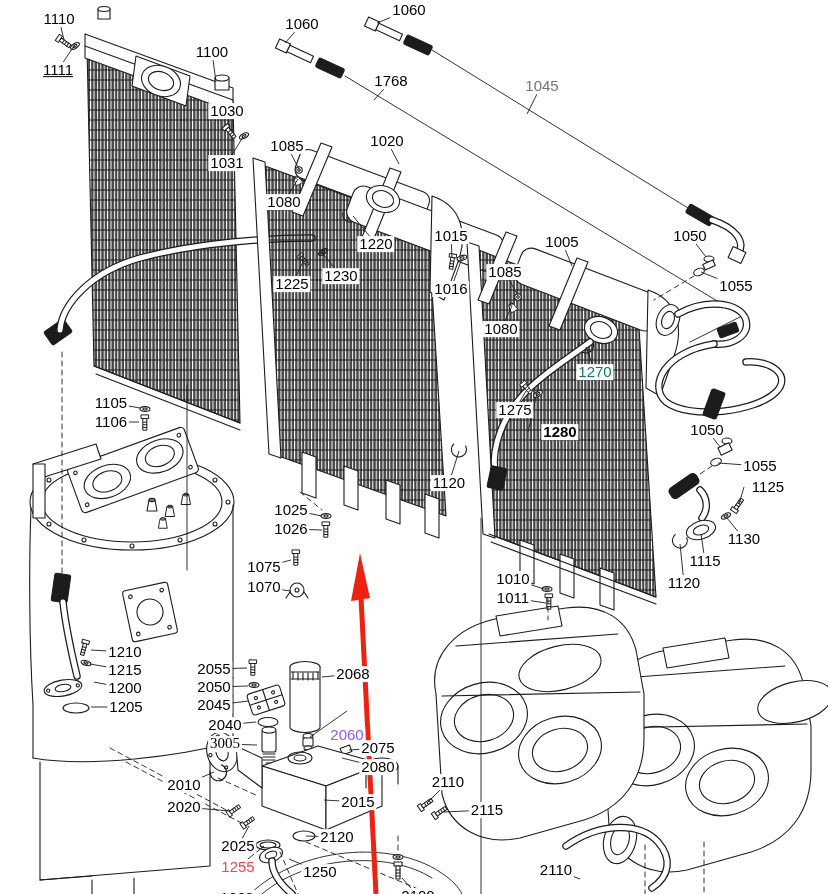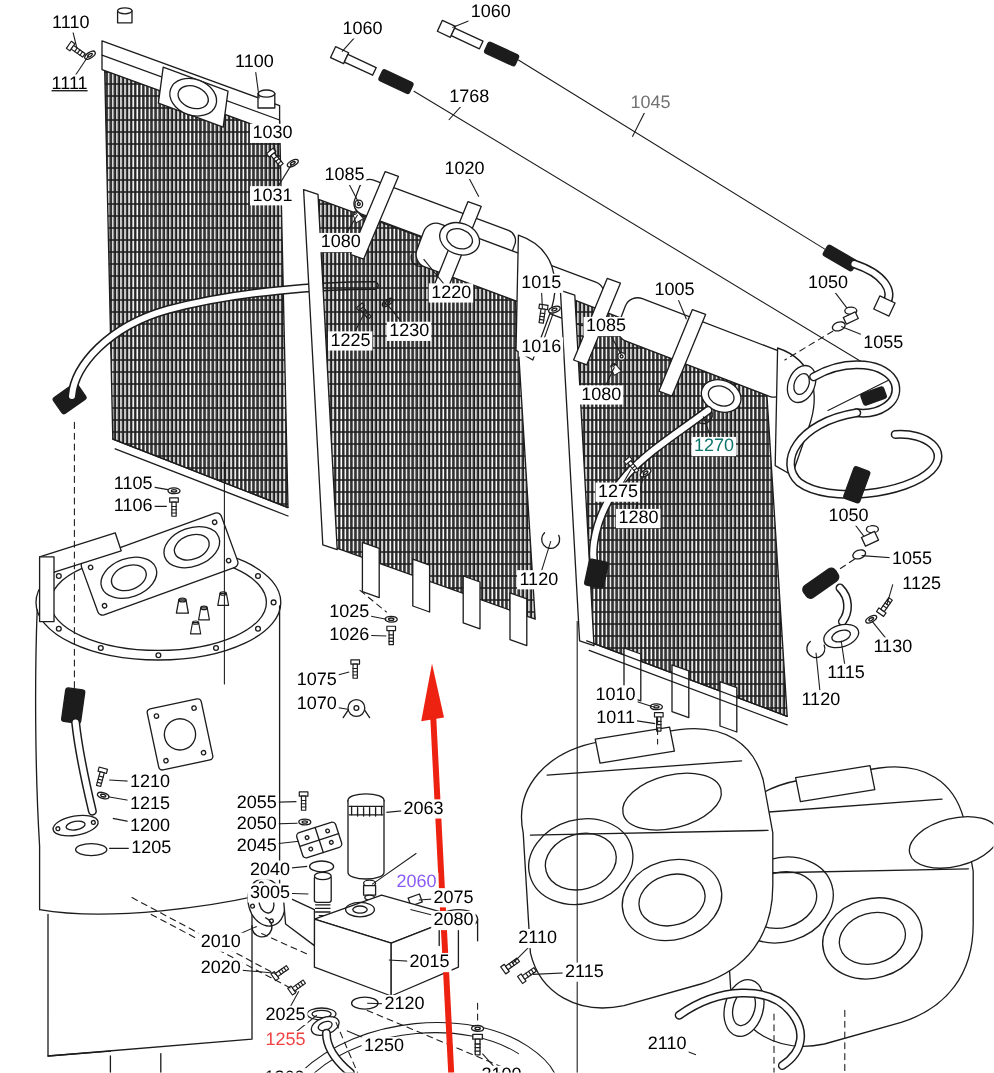--- a/index.html
+++ b/index.html
@@ -489,21 +489,21 @@
       <div class="part-label" style="left: 292px; top: 284px; color: rgb(0, 0, 0);">1225</div>
       <div class="part-label" style="left: 451px; top: 236px; color: rgb(0, 0, 0); text-align: right;">1015</div>
       <div class="part-label" style="left: 451px; top: 289px; color: rgb(0, 0, 0);">1016</div>
       <div class="part-label" style="left: 562px; top: 242px; color: rgb(0, 0, 0);">1005</div>
       <div class="part-label" style="left: 690px; top: 236px; color: rgb(0, 0, 0);">1050</div>
       <div class="part-label" style="left: 736px; top: 286px; color: rgb(0, 0, 0);">1055</div>
       <div class="part-label" style="left: 505px; top: 272px; color: rgb(0, 0, 0);">1085</div>
       <div class="part-label" style="left: 501px; top: 329px; color: rgb(0, 0, 0);">1080</div>
       <div class="part-label" style="left: 595px; top: 372px; color: #0f766e;">1270</div>
       <div class="part-label" style="left: 515px; top: 410px; color: rgb(0, 0, 0);">1275</div>
-      <div class="part-label" style="left: 532px; top: 432px; color: rgb(0, 0, 0);">1280</div>
+      <div class="part-label" style="left: 560px; top: 432px; color: rgb(0, 0, 0); font-weight: bold;">1280</div>
       <div class="part-label" style="left: 707px; top: 430px; color: rgb(0, 0, 0);">1050</div>
       <div class="part-label" style="left: 760px; top: 466px; color: rgb(0, 0, 0);">1055</div>
       <div class="part-label" style="left: 744px; top: 487px; color: rgb(0, 0, 0); margin-left: 24px;">1125</div>
       <div class="part-label" style="left: 744px; top: 539px; color: rgb(0, 0, 0);">1130</div>
       <div class="part-label" style="left: 705px; top: 561px; color: rgb(0, 0, 0);">1115</div>
       <div class="part-label" style="left: 684px; top: 583px; color: rgb(0, 0, 0);">1120</div>
       <div class="part-label" style="left: 449px; top: 483px; color: rgb(0, 0, 0);">1120</div>
       <div class="part-label" style="left: 111px; top: 403px; color: rgb(0, 0, 0);">1105</div>
       <div class="part-label" style="left: 111px; top: 422px; color: rgb(0, 0, 0);">1106</div>
       <div class="part-label" style="left: 291px; top: 510px; color: rgb(0, 0, 0);">1025</div>
@@ -513,22 +513,22 @@
       <div class="part-label" style="left: 513px; top: 579px; color: rgb(0, 0, 0);">1010</div>
       <div class="part-label" style="left: 513px; top: 598px; color: rgb(0, 0, 0);">1011</div>
       <div class="part-label" style="left: 125px; top: 652px; color: rgb(0, 0, 0);">1210</div>
       <div class="part-label" style="left: 125px; top: 670px; color: rgb(0, 0, 0);">1215</div>
       <div class="part-label" style="left: 125px; top: 688px; color: rgb(0, 0, 0);">1200</div>
       <div class="part-label" style="left: 126px; top: 707px; color: rgb(0, 0, 0);">1205</div>
       <div class="part-label" style="left: 214px; top: 669px; color: rgb(0, 0, 0);">2055</div>
       <div class="part-label" style="left: 214px; top: 687px; color: rgb(0, 0, 0);">2050</div>
       <div class="part-label" style="left: 214px; top: 705px; color: rgb(0, 0, 0);">2045</div>
       <div class="part-label" style="left: 225px; top: 725px; color: rgb(0, 0, 0);">2040</div>
-      <div class="part-label" style="left: 225px; top: 744px; color: rgb(0, 0, 0);">3005</div>
-      <div class="part-label" style="left: 353px; top: 674px; color: rgb(0, 0, 0);">2063</div>
+      <div class="part-label" style="left: 225px; top: 744px; color: rgb(0, 0, 0); font-family: Liberation Serif, serif;">3005</div>
+      <div class="part-label" style="left: 353px; top: 674px; color: rgb(0, 0, 0);">2068</div>
       <div class="part-label" style="left: 347px; top: 711px; color: #8b5cf6; margin-top: 24px;">2060</div>
       <div class="part-label" style="left: 378px; top: 748px; color: rgb(0, 0, 0);">2075</div>
       <div class="part-label" style="left: 378px; top: 767px; color: rgb(0, 0, 0);">2080</div>
       <div class="part-label" style="left: 184px; top: 785px; color: rgb(0, 0, 0);">2010</div>
       <div class="part-label" style="left: 184px; top: 807px; color: rgb(0, 0, 0);">2020</div>
       <div class="part-label" style="left: 358px; top: 802px; color: rgb(0, 0, 0);">2015</div>
       <div class="part-label" style="left: 337px; top: 837px; color: rgb(0, 0, 0);">2120</div>
       <div class="part-label" style="left: 238px; top: 846px; color: rgb(0, 0, 0);">2025</div>
       <div class="part-label" style="left: 238px; top: 867px; color: #ef4444;">1255</div>
       <div class="part-label" style="left: 320px; top: 872px; color: rgb(0, 0, 0);">1250</div>

